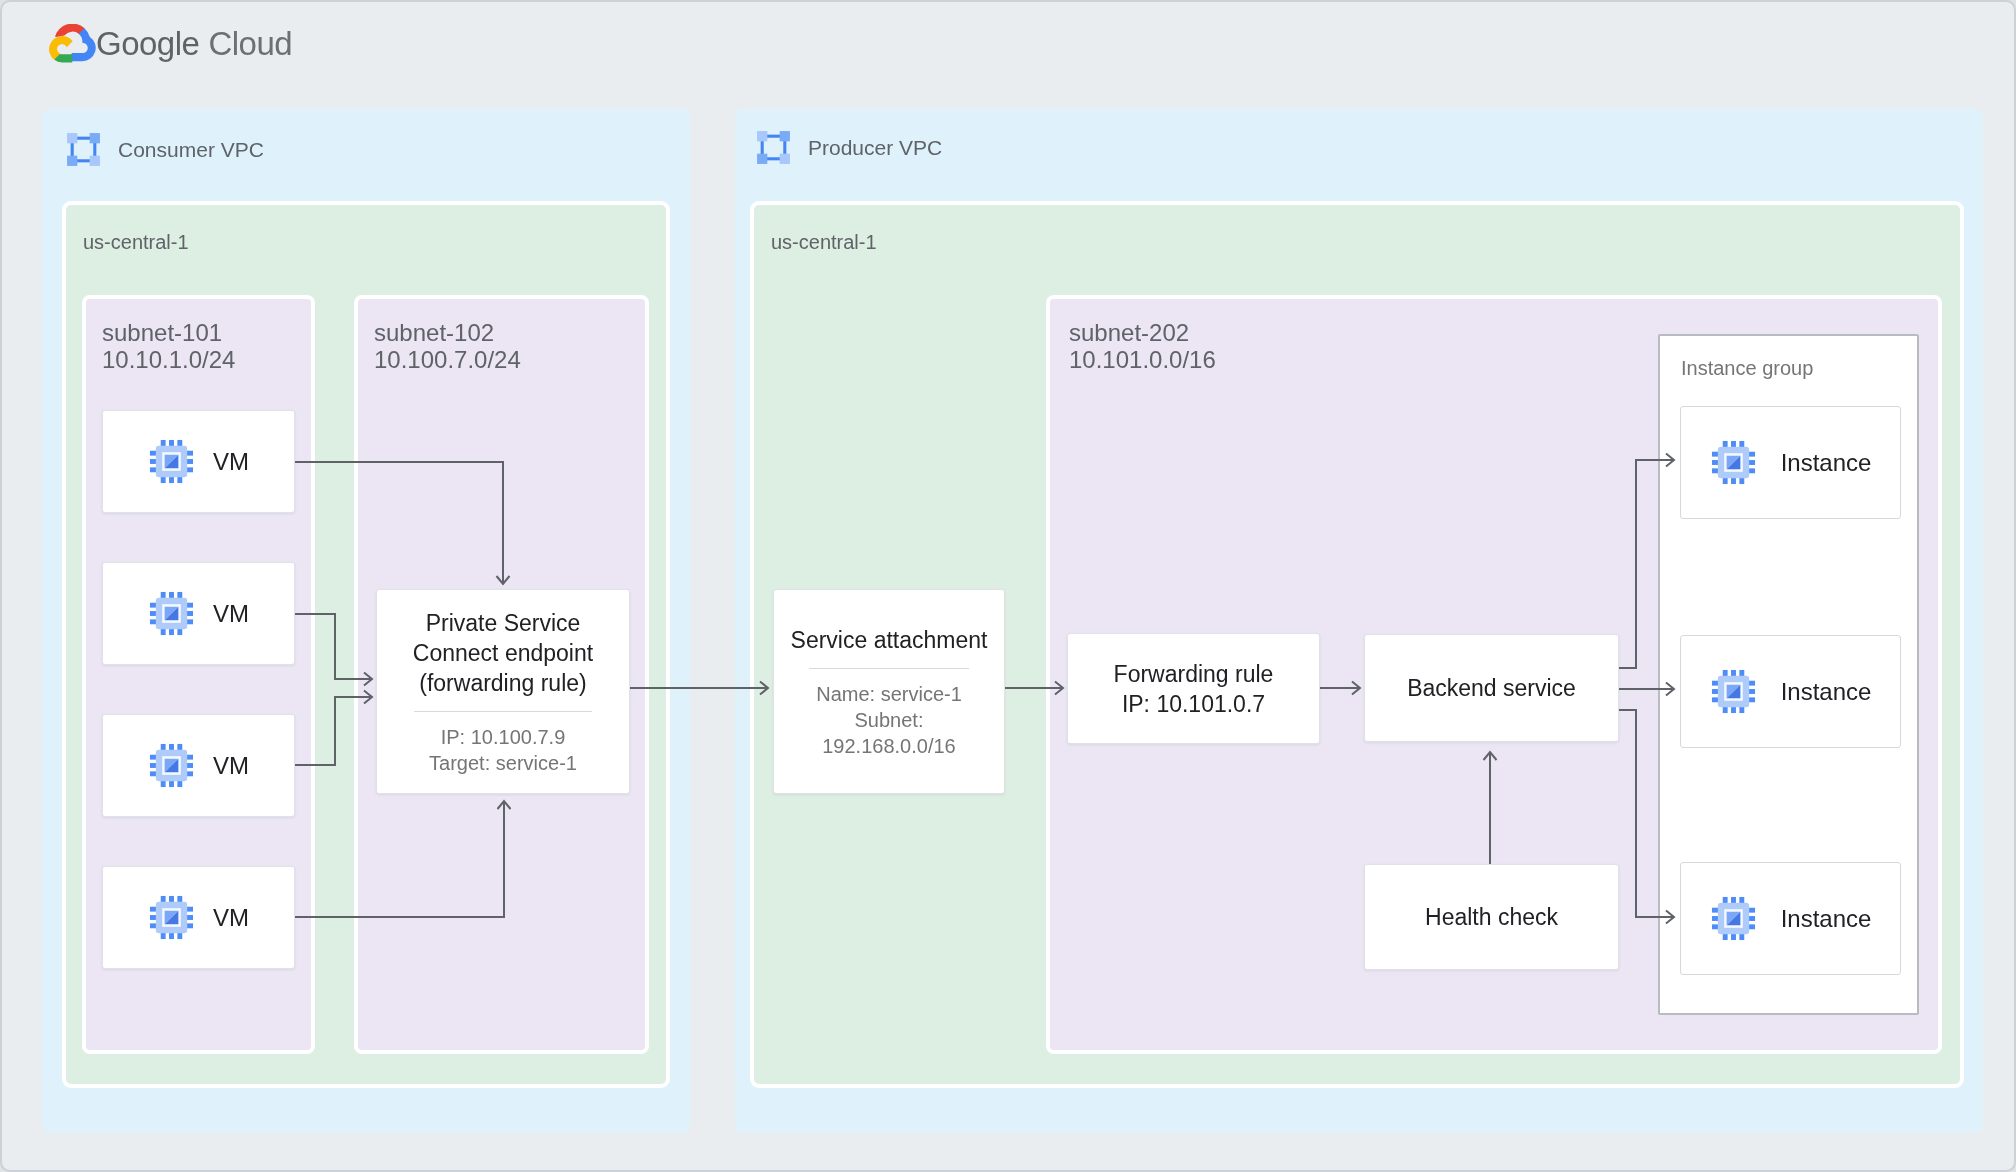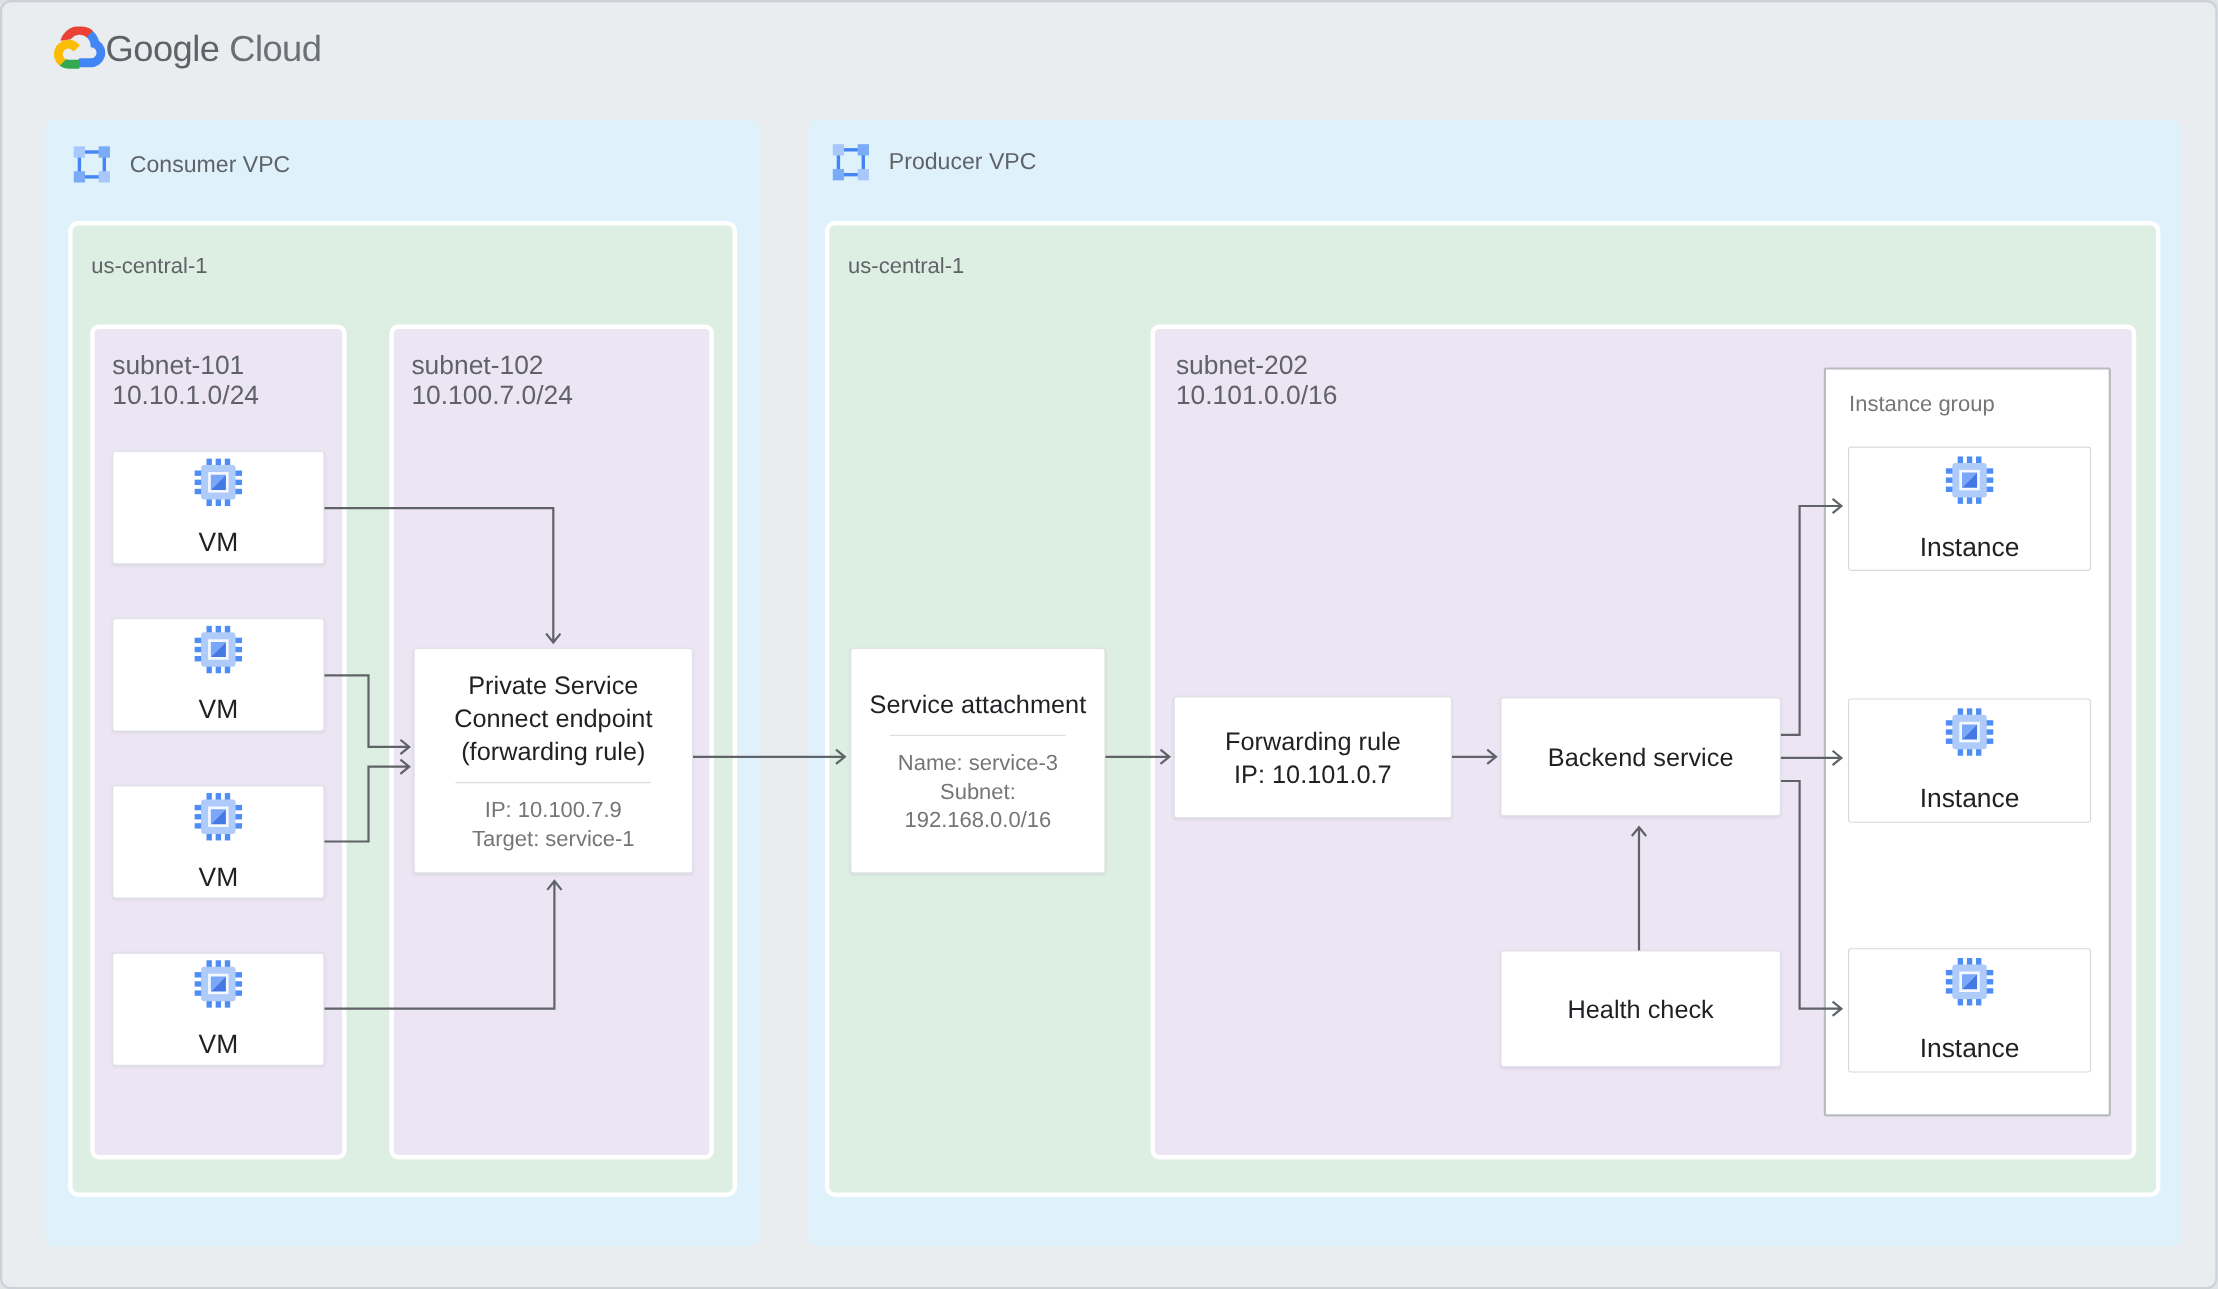--- a/index.html
+++ b/index.html
@@ -30,21 +30,21 @@
   .subnet { position:absolute; background:var(--subnet-bg); border-radius:4px;
             box-shadow:0 0 0 4px #fff; }
   .subnet-label { position:absolute; left:16px; top:20px; font-size:24px;
                   line-height:27px; color:var(--text-label); }
 
   
   .node { position:absolute; background:var(--node-bg);
           border:1px solid var(--node-border); border-radius:3px;
           box-shadow:0 1px 3px rgba(0,0,0,.07);
           display:flex; align-items:center; justify-content:center; }
-  .chip-node { gap:18px;flex-direction:column; }
+  .chip-node { gap:18px; }
   .chip-node svg { width:47px; height:47px; flex:0 0 auto; }
   .chip-node .lbl { font-size:24px; color:var(--text-dark); }
 
   .titled { flex-direction:column; padding:0 12px; }
   .titled .title { font-size:23px; line-height:30px; color:var(--text-dark); text-align:center; }
   .titled .divider { width:78%; height:1px; background:var(--divider); margin:13px 0 12px; }
   .titled .sub { font-size:20px; line-height:26px; color:var(--text-grey); text-align:center; }
 
   .group { position:absolute; background:#fff; border:2px solid var(--group-border);
            border-radius:2px; }
@@ -171,21 +171,21 @@
       <span>Producer VPC</span>
     </div>
 
     <div class="region" style="left:19px;top:96px;width:1206px;height:879px">
       <div class="region-label">us-central-1</div>
 
       <div class="node titled" style="left:19px;top:384px;width:232px;height:205px">
         <div class="title">Service attachment</div>
         <div class="divider"></div>
         <div class="sub">
-          <div>Name: service-3</div>
+          <div>Name: service-1</div>
           <div>Subnet:</div>
           <div>192.168.0.0/16</div>
         </div>
       </div>
 
       <div class="subnet" style="left:296px;top:94px;width:888px;height:751px">
         <div class="subnet-label" style="left:19px">
           <div>subnet-202</div>
           <div>10.101.0.0/16</div>
         </div>

